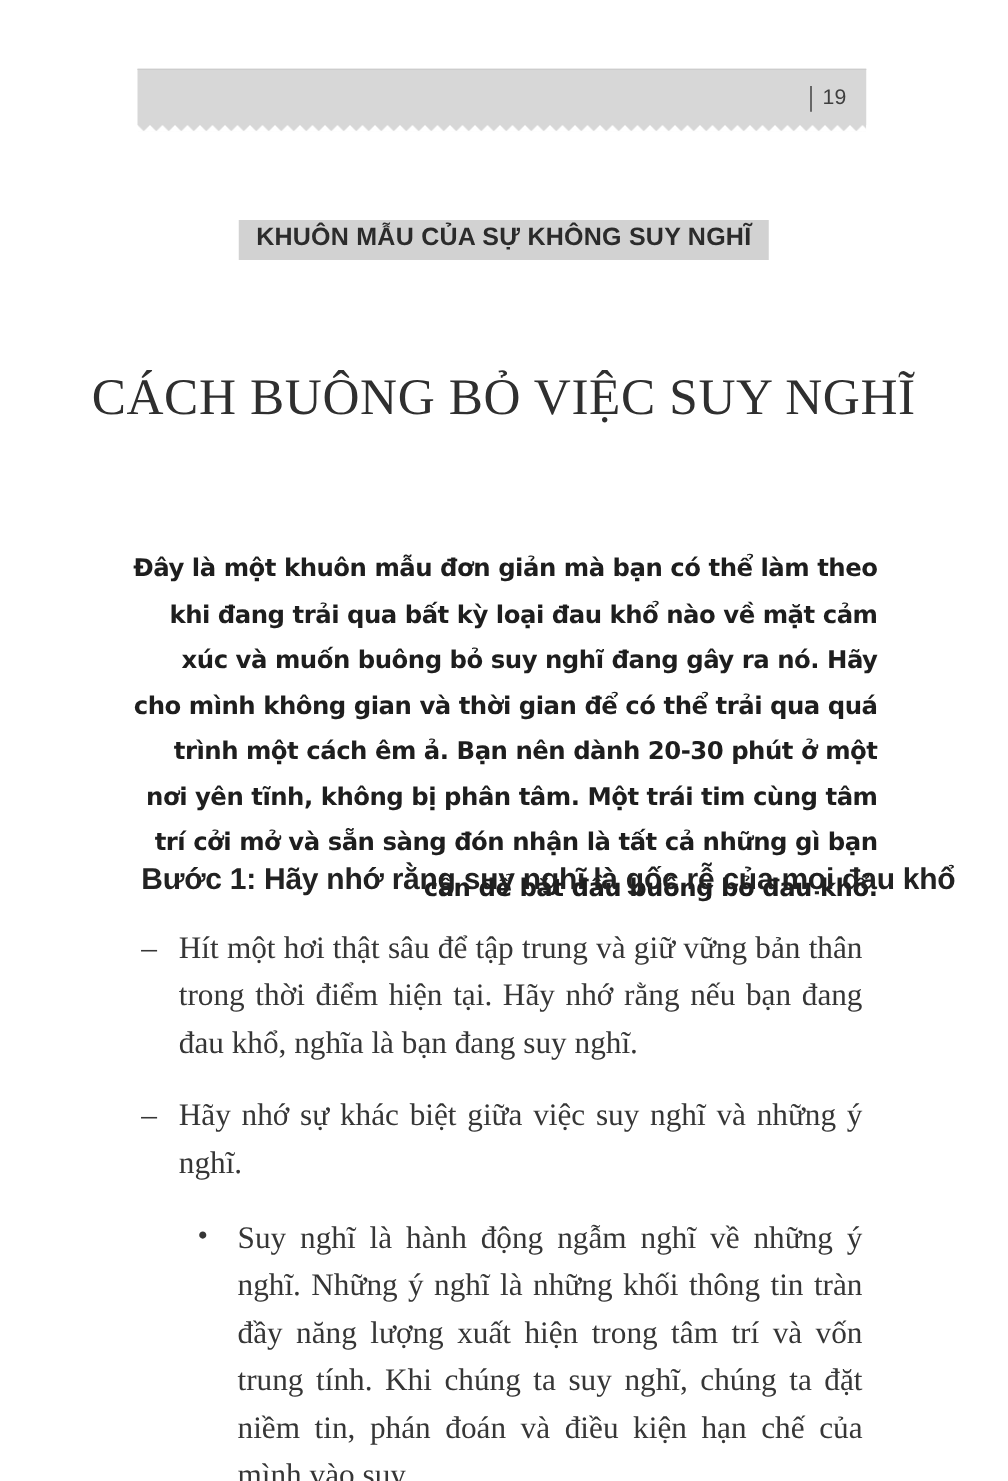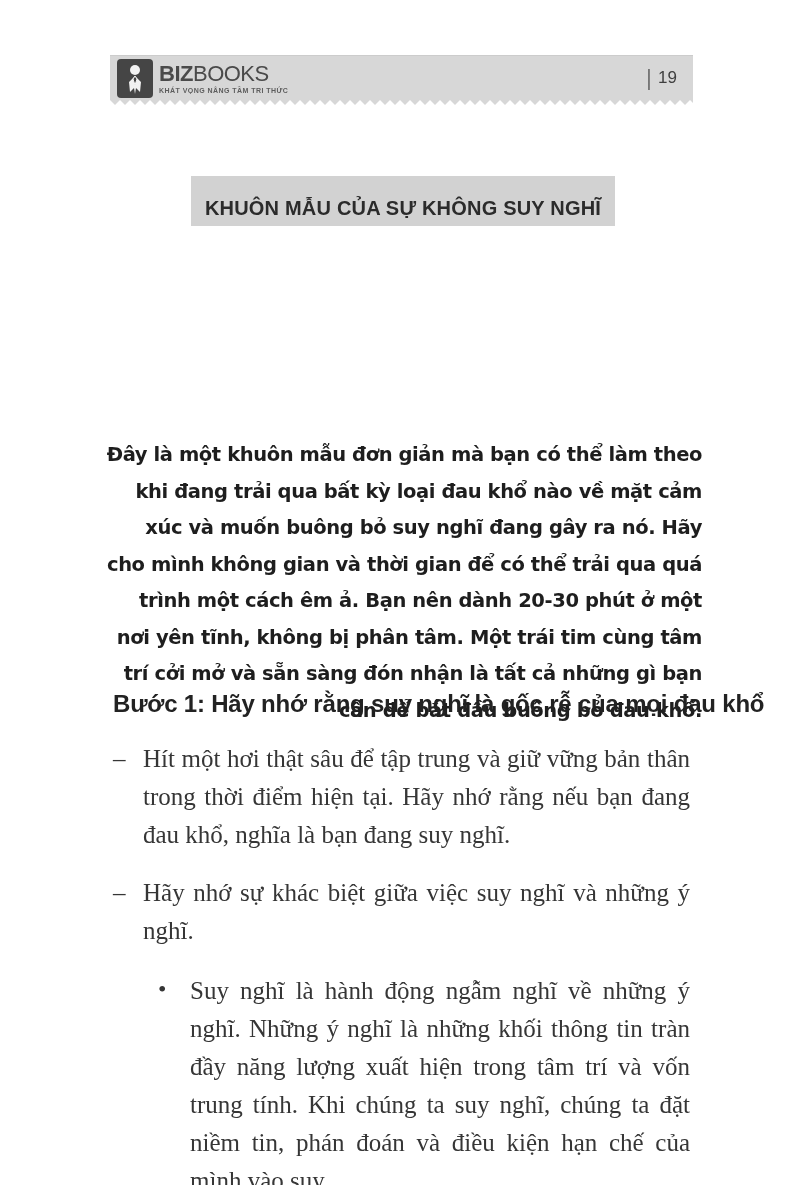--- a/index.html
+++ b/index.html
@@ -68,21 +68,21 @@
     font-size: 17px;
     color: #3f3f3f;
   }
   .pagenum .pipe { font-weight: 300; color: #555555; margin-right: 7px; transform: scaleY(1.3); }
 
   
   .kicker-row { position: absolute; top: 176px; left: 0; width: 100%; text-align: center; }
   .kicker {
     display: inline-block;
     background: #d2d2d2;
-    padding: 21px 14px 6px 14px;
+    padding: 3px 14px 6px 14px;
     font-family: "Liberation Sans", sans-serif;
     font-weight: 700;
     font-size: 20px;
     letter-spacing: 0.2px;
     color: #2b2b2b;
     white-space: nowrap;
   }
 
   
   .title {
@@ -142,52 +142,39 @@
   .list-item .marker { position: absolute; left: 0; top: 0; font-weight: 400; }
   .sub-item { position: relative; margin-left: 45px; padding-left: 32px; text-align: justify; margin-top: 22px; }
   .sub-item .marker { position: absolute; left: 0; top: -2px; font-size: 24px; }
 </style>
 </head>
 <body>
 
 <div class="page">
 
   <div class="header-bar">
-    <div class="logo">
-      <svg class="logo-icon" viewBox="0 0 36 39" xmlns="http://www.w3.org/2000/svg">
-        <rect x="0" y="0" width="36" height="39" rx="4" fill="#454545"></rect>
-        <circle cx="18" cy="11" r="5" fill="#f2f2f2"></circle>
-        <path d="M18 17 L12 23 L13 33 L17 29 L18 35 L19 29 L23 33 L24 23 Z" fill="#f2f2f2"></path>
-        <path d="M18 17 L16 20 L18 26 L20 20 Z" fill="#454545" stroke="#f2f2f2" stroke-width="1"></path>
-      </svg>
-      <div class="logo-text">
-        <div class="brand">
-          <span class="b-bold">BIZ</span><span class="b-light">BOOKS</span>
-        </div>
-        <div class="tagline">KHÁT VỌNG NÂNG TẦM TRI THỨC</div>
-      </div>
-    </div>
     <div class="pagenum">
       <span class="pipe">|</span>
       <span>19</span>
     </div>
     <svg class="zigzag" xmlns="http://www.w3.org/2000/svg" preserveAspectRatio="none">
       <defs>
         <pattern id="zz" width="10" height="5" patternUnits="userSpaceOnUse">
           <path d="M0 0 L5 5 L10 0 Z" fill="#d7d7d7"></path>
         </pattern>
       </defs>
       <rect width="100%" height="5" fill="url(#zz)"></rect>
     </svg>
   </div>
 
   <div class="kicker-row">
     <span class="kicker">KHUÔN MẪU CỦA SỰ KHÔNG SUY NGHĨ</span>
   </div>
 
+  <div class="title">CÁCH BUÔNG BỎ VIỆC SUY NGHĨ</div>
 
   <div class="intro">Đây là một khuôn mẫu đơn giản mà bạn có thể làm theo khi đang trải qua bất kỳ loại đau khổ nào về mặt cảm xúc và muốn buông bỏ suy nghĩ đang gây ra nó. Hãy cho mình không gian và thời gian để có thể trải qua quá trình một cách êm ả. Bạn nên dành 20-30 phút ở một nơi yên tĩnh, không bị phân tâm. Một trái tim cùng tâm trí cởi mở và sẵn sàng đón nhận là tất cả những gì bạn cần để bắt đầu buông bỏ đau khổ.</div>
 
   <div class="step-heading">Bước 1: Hãy nhớ rằng suy nghĩ là gốc rễ của mọi đau khổ</div>
 
   <div class="list">
     <div class="list-item">
       <span class="marker">–</span>
       <span>Hít một hơi thật sâu để tập trung và giữ vững bản thân trong thời điểm hiện tại. Hãy nhớ rằng nếu bạn đang đau khổ, nghĩa là bạn đang suy nghĩ.</span>
     </div>

